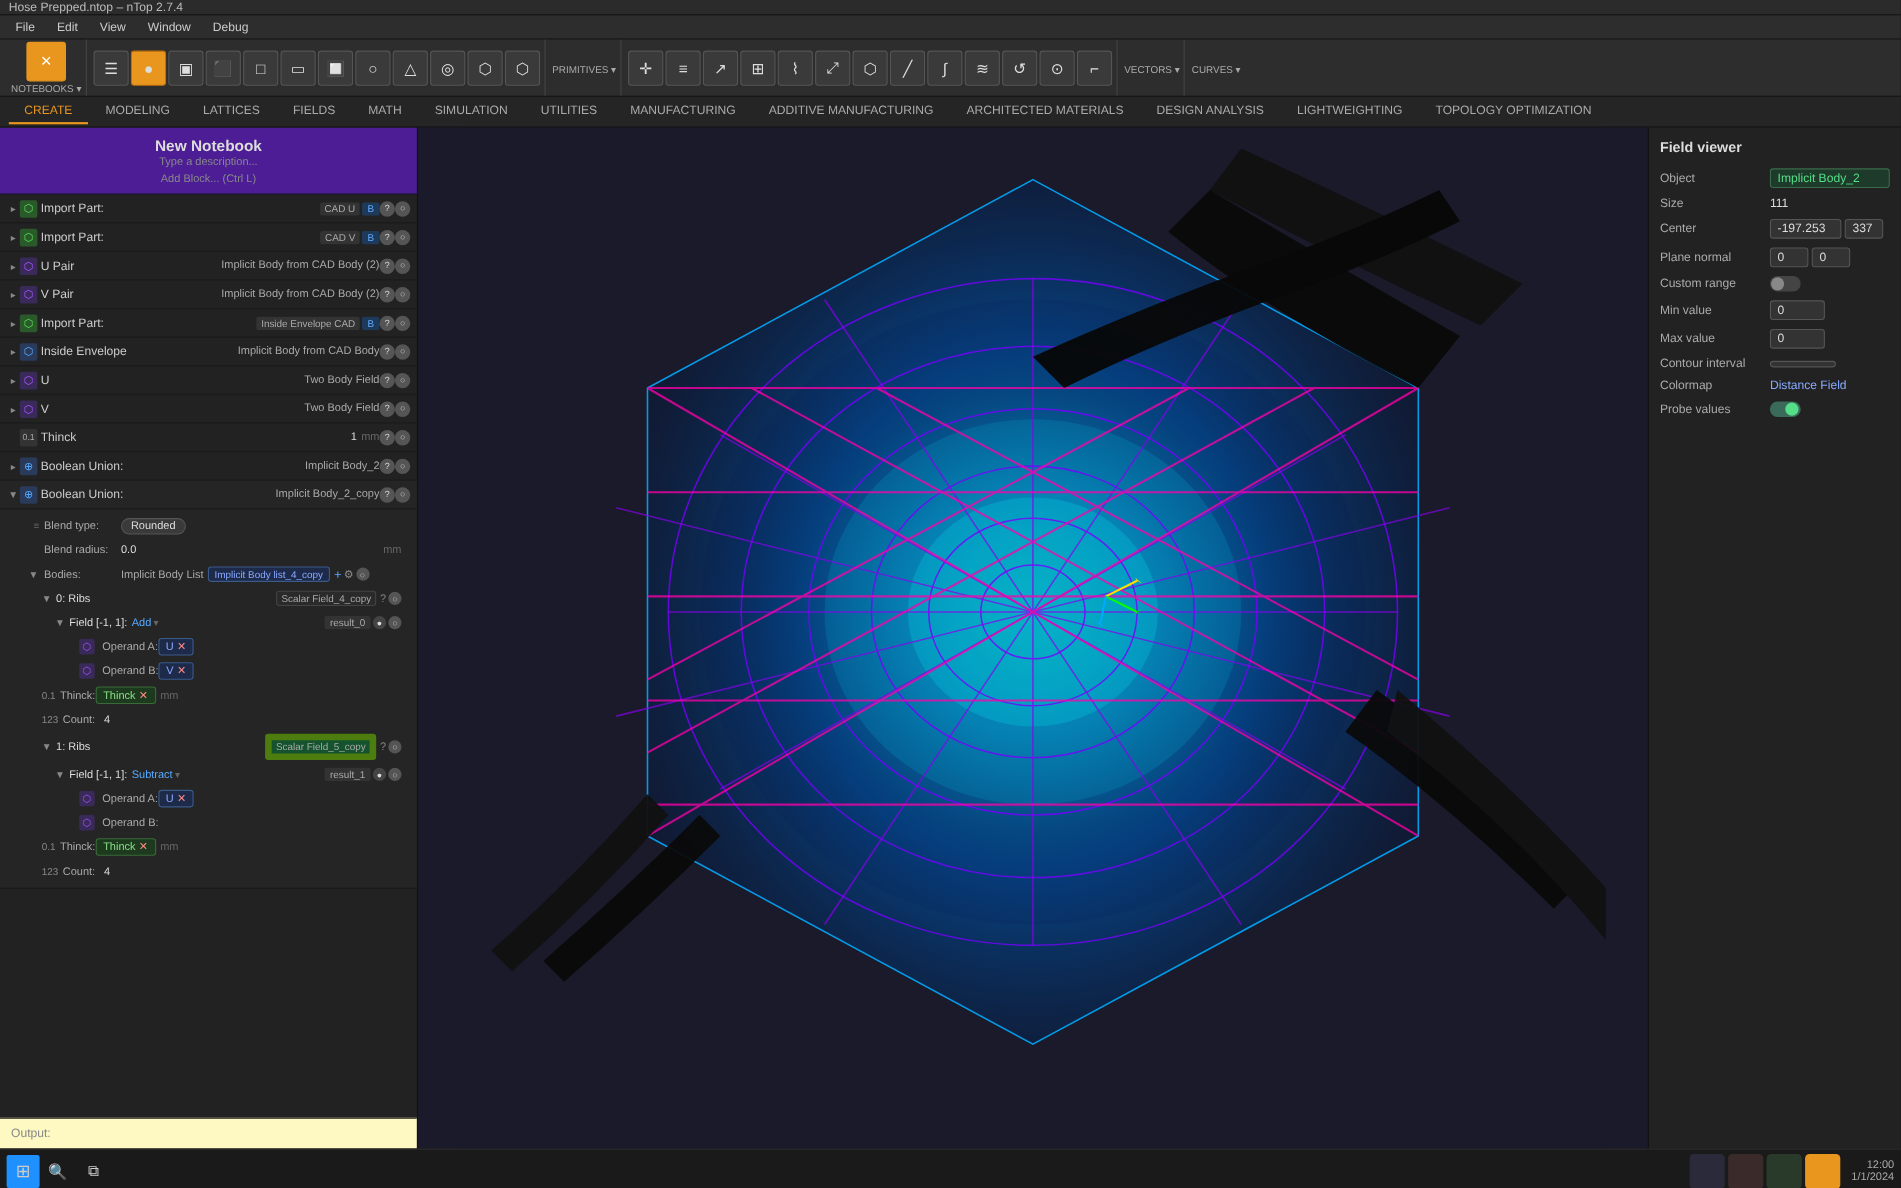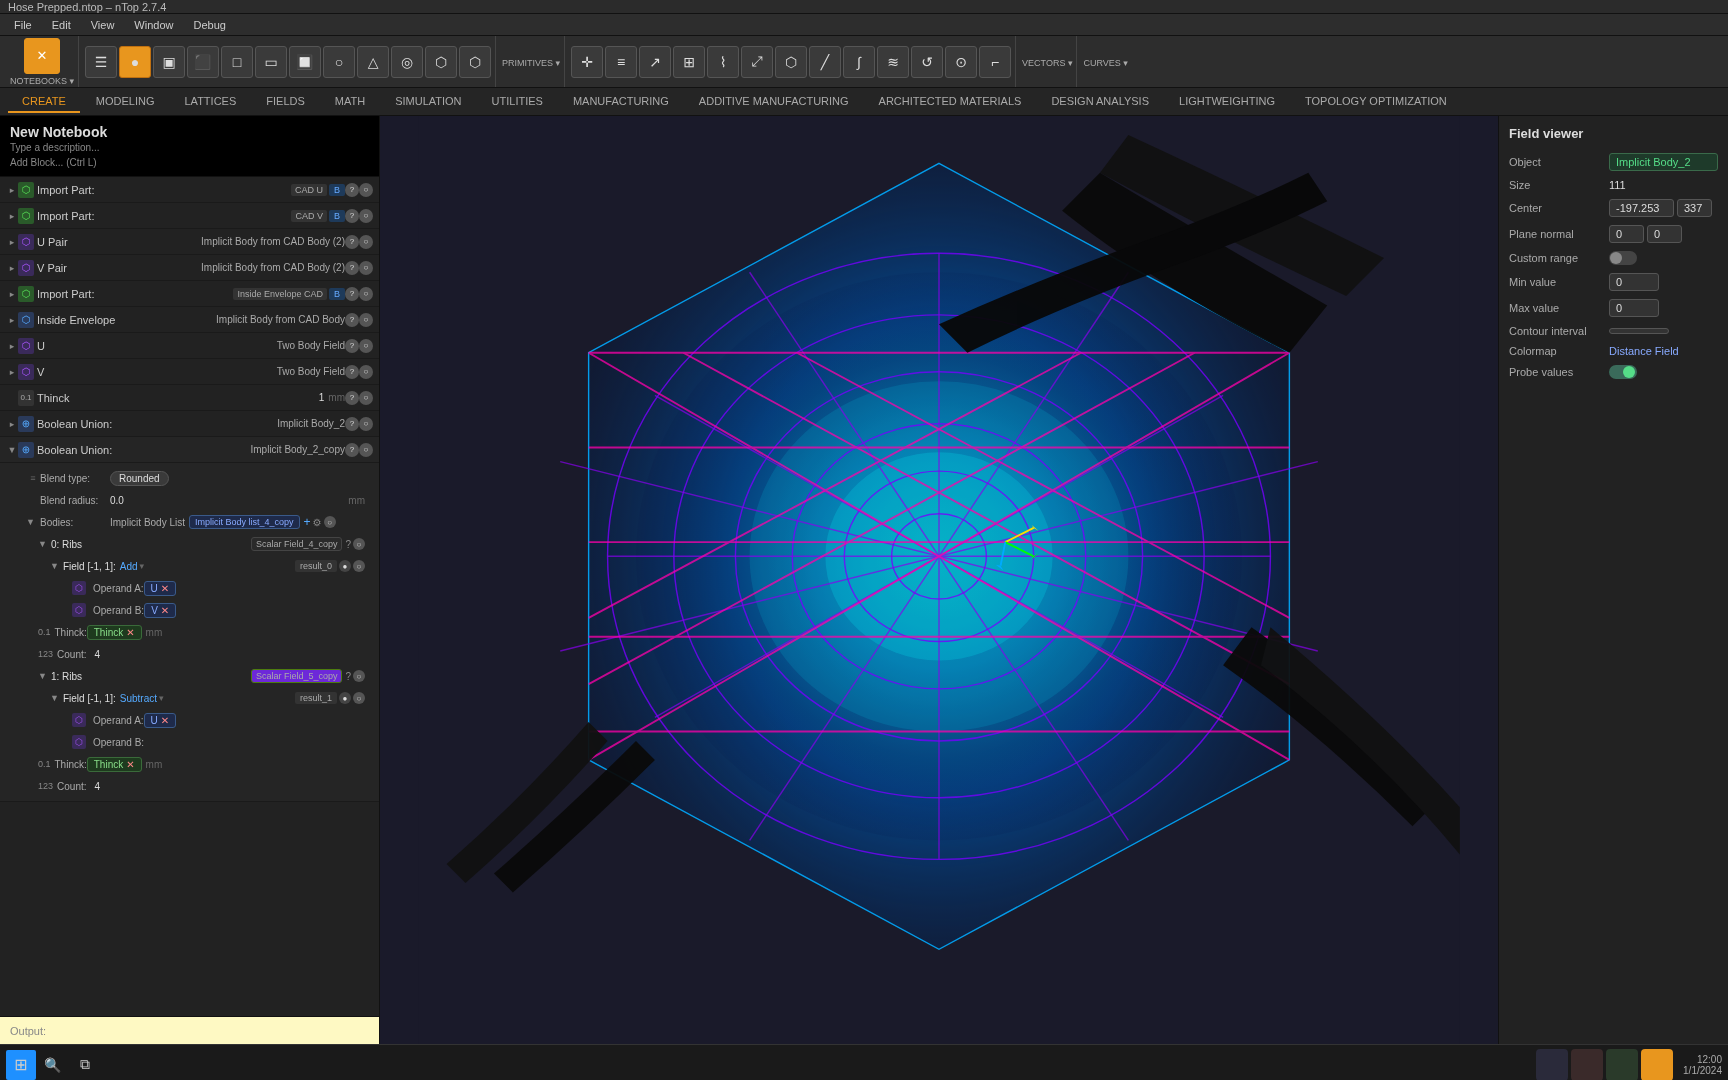--- a/index.html
+++ b/index.html
@@ -24,21 +24,21 @@
     
     #tab-bar { background: #252525; height: 28px; display: flex; align-items: center; padding: 0 8px; gap: 2px; border-bottom: 1px solid #111; }
     .tab-item { padding: 4px 14px; color: #aaa; cursor: pointer; font-size: 11px; border-bottom: 2px solid transparent; }
     .tab-item.active { color: #e8961e; border-bottom-color: #e8961e; }
 
     
     #main { display: flex; height: calc(1080px - 22px - 22px - 52px - 28px - 28px); }
 
     
     #left-panel { width: 380px; background: #222; border-right: 1px solid #111; display: flex; flex-direction: column; overflow: hidden; }
-    #notebook-header { background: #000000; padding: 8px 10px; border-bottom: 1px solid #111; }
+    #notebook-header { background: #4c1d95; padding: 8px 10px; border-bottom: 1px solid #111; text-align: center; }
     #notebook-title { font-size: 14px; color: #ddd; font-weight: 600; }
     #notebook-desc { color: #888; font-size: 10px; margin-top: 2px; }
     #notebook-add { color: #888; font-size: 10px; margin-top: 4px; }
 
     
     #tree-container { flex: 1; overflow-y: auto; background: #222; }
     .tree-item { display: flex; align-items: center; padding: 3px 6px; border-bottom: 1px solid #1a1a1a; min-height: 26px; cursor: pointer; position: relative; }
     .tree-arrow { width: 12px; height: 12px; display: inline-flex; align-items: center; justify-content: center; color: #888; font-size: 9px; cursor: pointer; }
     .tree-icon { width: 16px; height: 16px; display: inline-flex; align-items: center; justify-content: center; margin-right: 3px; border-radius: 2px; font-size: 10px; flex-shrink: 0; }
     .tree-name { color: #ccc; font-size: 11px; flex: 1; white-space: nowrap; overflow: hidden; text-overflow: ellipsis; }
@@ -356,21 +356,21 @@
             <span style="font-size:10px;color:#aaa;">Count:</span>
             <span style="font-size:10px;color:#ddd;margin-left:8px;">4</span>
           </div>
         </div>
 
         <div style="padding-left:12px;">
           <div class="sub-row">
             <span style="color:#888;font-size:9px;cursor:pointer;">▼</span>
             <span style="font-size:10px;color:#ddd;margin-left:4px;">1: Ribs</span>
             <span style="flex:1;"></span>
-            <span style="font-size:9px;color:#aaa;background:#6d28d9;border:1px solid #4d7c0f;border-radius:3px;padding:1px 4px;margin-left:46px;">Scalar Field_5_copy</span>
+            <span style="font-size:9px;color:#aaa;background:#14532d;border:6px solid #4d7c0f;border-radius:3px;padding:1px 4px;margin-left:46px;">Scalar Field_5_copy</span>
             <span style="color:#888;font-size:10px;cursor:pointer;margin-left:3px;">?</span>
             <span style="background:#555;border-radius:50%;width:12px;height:12px;display:inline-flex;align-items:center;justify-content:center;font-size:8px;margin-left:2px;cursor:pointer;">○</span>
           </div>
 
           <div style="padding-left:12px;">
             <div class="sub-row">
               <span style="color:#888;font-size:9px;">▼</span>
               <span style="font-size:10px;color:#ddd;margin-left:4px;">Field [-1, 1]:</span>
               <span style="color:#5af;font-size:10px;cursor:pointer;margin-left:4px;">Subtract</span>
               <span style="color:#666;font-size:9px;margin-left:2px;">▾</span>

